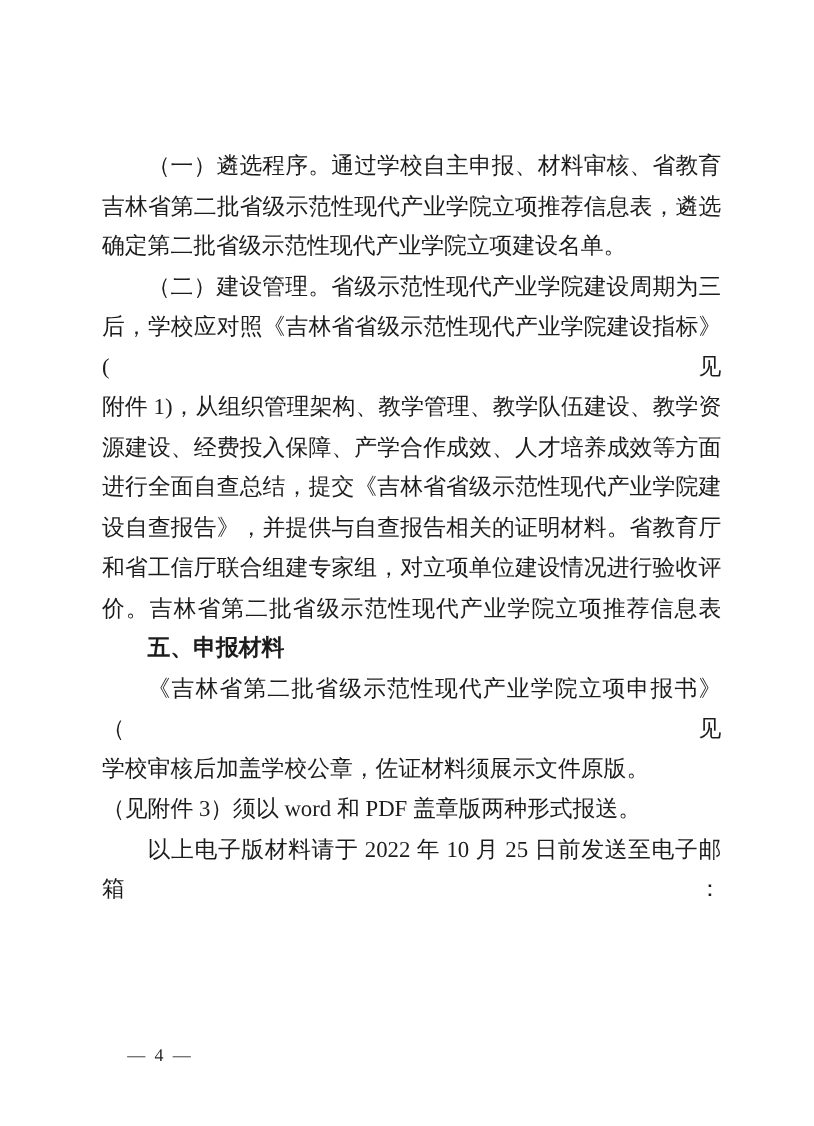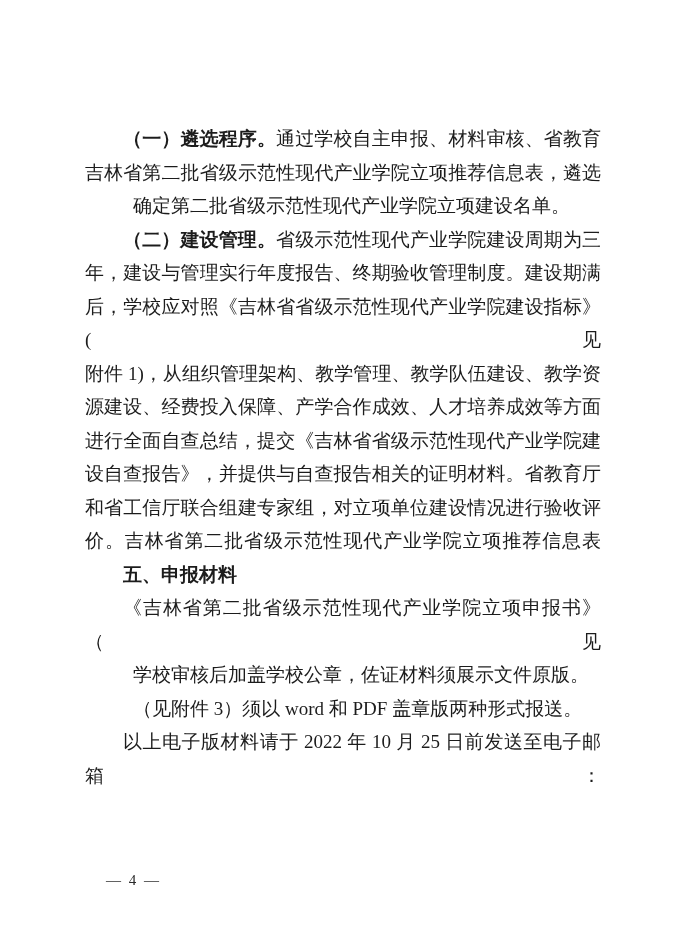--- a/index.html
+++ b/index.html
@@ -30,29 +30,28 @@
     white-space: normal;
   }
   
   .jl {
     text-align-last: justify;
   }
   
   .ll {
     text-align: left;
     text-align-last: left;
-    margin-left: 48px;
   }
   
   .ind {
     text-indent: 38px;
   }
   
   .lead {
-    font-weight: bold;
+    font-weight: normal;
     font-family: "Liberation Sans", "DejaVu Sans", sans-serif;
   }
   
   .sec-head {
     font-weight: bold;
     font-family: Liberation Sans, sans-serif;
     text-align: left;
     text-align-last: left;
   }
   .page-footer {
@@ -67,21 +66,20 @@
 </head>
 <body>
 
 <div class="doc-body">
 
   <div class="line jl ind"><span class="lead">（一）遴选程序。</span><span>通过学校自主申报、材料审核、省教育</span></div>
   <div class="line jl"><span>吉林省第二批省级示范性现代产业学院立项推荐信息表，遴选</span></div>
   <div class="line ll"><span>确定第二批省级示范性现代产业学院立项建设名单。</span></div>
 
   <div class="line jl ind"><span class="lead">（二）建设管理。</span><span>省级示范性现代产业学院建设周期为三</span></div>
-  <div class="line jl"><span>年，建设与管理实行年度报告、终期验收管理制度。建设期满</span></div>
   <div class="line jl"><span>后，学校应对照《吉林省省级示范性现代产业学院建设指标》(见</span></div>
   <div class="line jl"><span>附件 1)，从组织管理架构、教学管理、教学队伍建设、教学资</span></div>
   <div class="line jl"><span>源建设、经费投入保障、产学合作成效、人才培养成效等方面</span></div>
   <div class="line jl"><span>进行全面自查总结，提交《吉林省省级示范性现代产业学院建</span></div>
   <div class="line jl"><span>设自查报告》，并提供与自查报告相关的证明材料。省教育厅</span></div>
   <div class="line jl"><span>和省工信厅联合组建专家组，对立项单位建设情况进行验收评</span></div>
   <div class="line jl"><span>价。吉林省第二批省级示范性现代产业学院立项推荐信息表</span></div>
 
   <div class="line sec-head ind"><span>五、申报材料</span></div>
 

